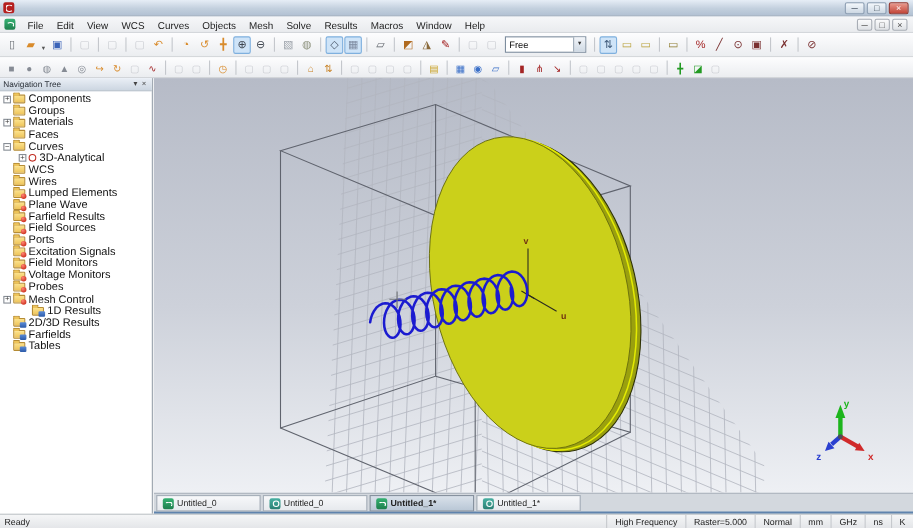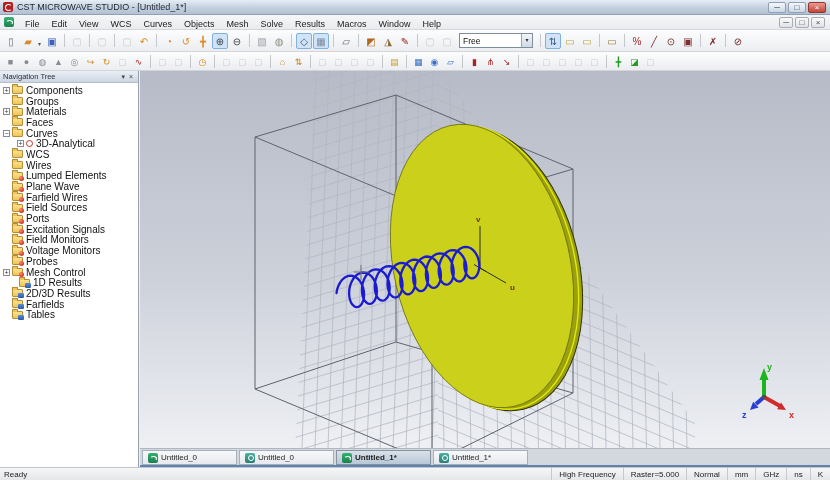--- a/index.html
+++ b/index.html
@@ -70,21 +70,20 @@
   #status-left{padding-left:4px;flex:1;}
   .sseg{border-left:1px solid #c6c9cd;padding:0 7px;height:100%;display:flex;align-items:center;white-space:nowrap;}
 </style>
 </head>
 <body>
 
 <div id="app">
 
   <div id="titlebar">
     <span class="app-logo"></span>
-    <span id="title-text">CST MICROWAVE STUDIO - [Untitled_1*]</span>
     <span id="win-buttons">
       <span class="wbtn">─</span>
       <span class="wbtn">□</span>
       <span class="wbtn close">×</span>
     </span>
   </div>
 
   <div id="menubar">
     <span class="mdi-logo"></span>
     <span id="menu-items"><span class="menu-item">File</span><span class="menu-item">Edit</span><span class="menu-item">View</span><span class="menu-item">WCS</span><span class="menu-item">Curves</span><span class="menu-item">Objects</span><span class="menu-item">Mesh</span><span class="menu-item">Solve</span><span class="menu-item">Results</span><span class="menu-item">Macros</span><span class="menu-item">Window</span><span class="menu-item">Help</span></span>
@@ -256,21 +255,21 @@
             <span class="ic-folder">
               <i class="dot"></i>
             </span>
             <span class="tree-label">Plane Wave</span>
           </div>
           <div class="tree-row" style="padding-left: 3px;">
             <span class="exp-sp"></span>
             <span class="ic-folder">
               <i class="dot"></i>
             </span>
-            <span class="tree-label">Farfield Wires</span>
+            <span class="tree-label">Farfield Results</span>
           </div>
           <div class="tree-row" style="padding-left: 3px;">
             <span class="exp-sp"></span>
             <span class="ic-folder">
               <i class="dot"></i>
             </span>
             <span class="tree-label">Field Sources</span>
           </div>
           <div class="tree-row" style="padding-left: 3px;">
             <span class="exp-sp"></span>
@@ -307,21 +306,21 @@
             </span>
             <span class="tree-label">Probes</span>
           </div>
           <div class="tree-row" style="padding-left: 3px;">
             <span class="exp">+</span>
             <span class="ic-folder">
               <i class="dot"></i>
             </span>
             <span class="tree-label">Mesh Control</span>
           </div>
-          <div class="tree-row" style="padding-left: 10px;">
+          <div class="tree-row" style="padding-left: 20px;">
             <span class="exp-sp"></span>
             <span class="ic-folder">
               <i class="bars"></i>
             </span>
             <span class="tree-label">1D Results</span>
           </div>
           <div class="tree-row" style="padding-left: 3px; text-align: center;">
             <span class="exp-sp"></span>
             <span class="ic-folder">
               <i class="bars"></i>

